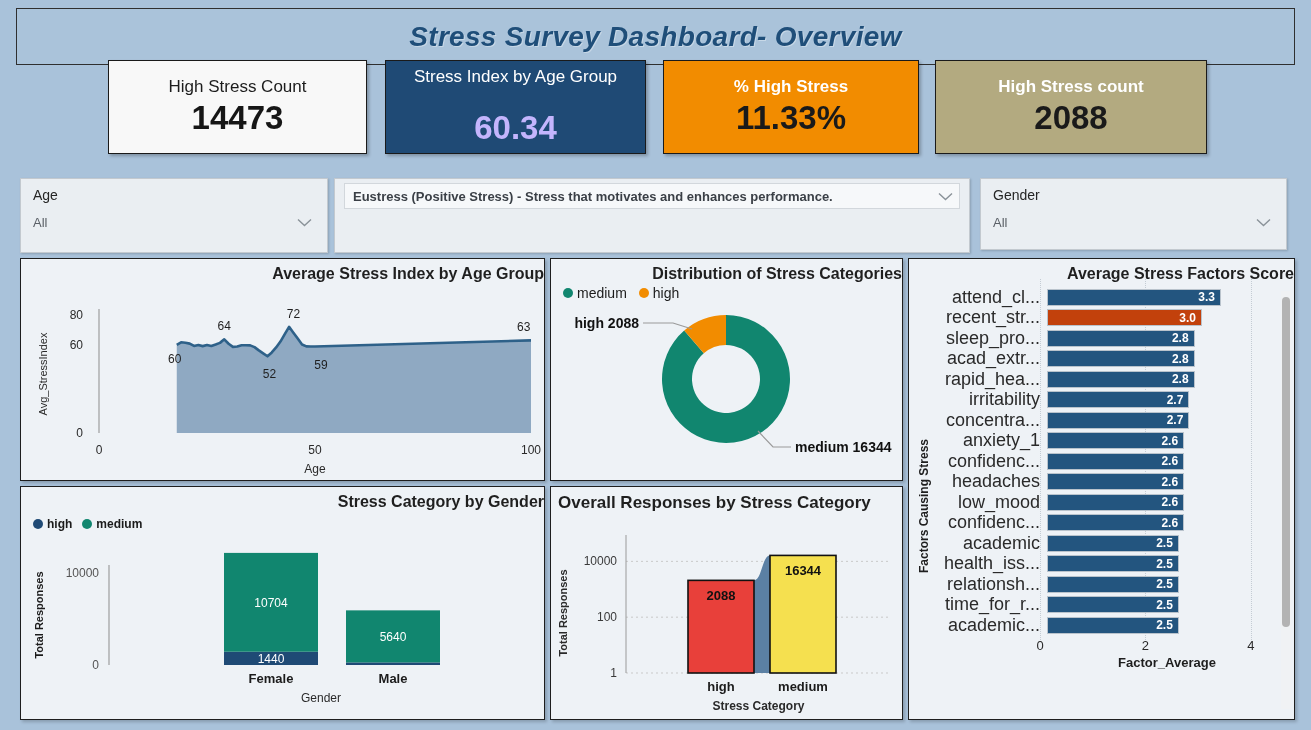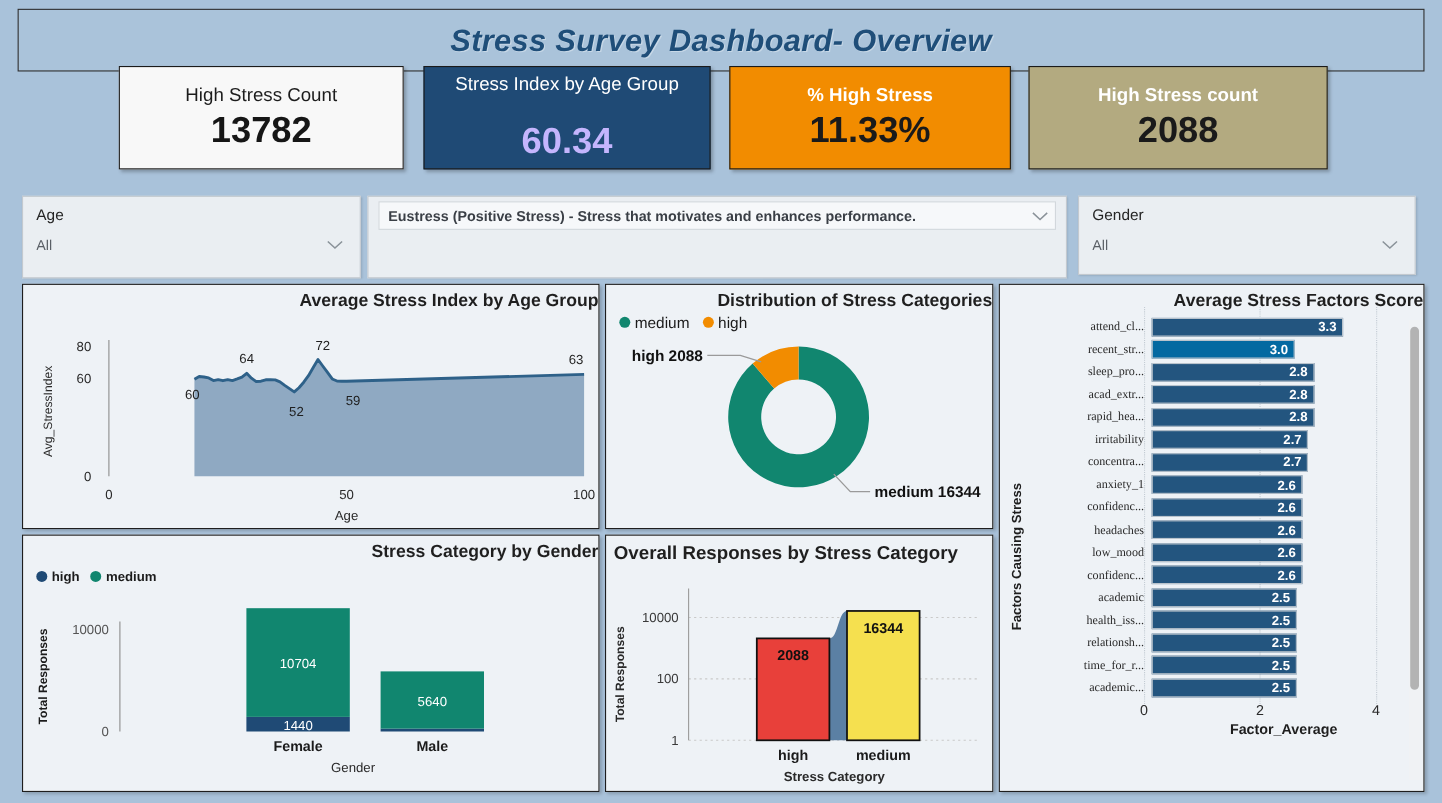--- a/index.html
+++ b/index.html
@@ -169,26 +169,25 @@
     padding: 4px 0 0 0;
   }
   .factor-row {
     display: flex;
     align-items: center;
     height: 20.5px;
   }
   .factor-name {
     width: 131px;
     text-align: right;
-    font-size: 11px;
+    font-size: 18px;
     color: #2a2a2a;
     padding-right: 7px;
     white-space: nowrap;
     overflow: hidden;
-    font-family: Liberation Serif, serif;
   }
   .factor-bar-wrap {
     position: relative;
     flex: 1;
     height: 17px;
   }
   .factor-bar {
     height: 17px;
     background: #23557f;
     border: 1px solid #b9c3cc;
@@ -264,21 +263,21 @@
 <body>
 
 <div id="page">
 
   <div id="title-banner">
     <div id="title-text">Stress Survey Dashboard- Overview</div>
   </div>
 
   <div class="kpi" id="kpi-1" style="background: rgb(248, 248, 248);">
     <div class="kpi-label">High Stress Count</div>
-    <div class="kpi-value">13782</div>
+    <div class="kpi-value">14473</div>
   </div>
   <div class="kpi" id="kpi-2" style="background: rgb(31, 74, 117);">
     <div class="kpi-label">Stress Index by Age Group</div>
     <div class="kpi-value">60.34</div>
   </div>
   <div class="kpi" id="kpi-3" style="background: rgb(242, 140, 0);">
     <div class="kpi-label">% High Stress</div>
     <div class="kpi-value">11.33%</div>
   </div>
   <div class="kpi" id="kpi-4" style="background: rgb(179, 170, 128);">
@@ -371,21 +370,21 @@
         </div>
         <div class="factor-row">
           <div class="factor-name">attend_cl...</div>
           <div class="factor-bar-wrap">
             <div class="factor-bar" style="width: 174px; background: rgb(35, 85, 127);">3.3</div>
           </div>
         </div>
         <div class="factor-row">
           <div class="factor-name">recent_str...</div>
           <div class="factor-bar-wrap">
-            <div class="factor-bar" style="width: 130px; background: #0369a1;">3.0</div>
+            <div class="factor-bar" style="width: 155px; background: #c2410c;">3.0</div>
           </div>
         </div>
         <div class="factor-row">
           <div class="factor-name">sleep_pro...</div>
           <div class="factor-bar-wrap">
             <div class="factor-bar" style="width: 147.636px; background: rgb(35, 85, 127);">2.8</div>
           </div>
         </div>
         <div class="factor-row">
           <div class="factor-name">acad_extr...</div>

